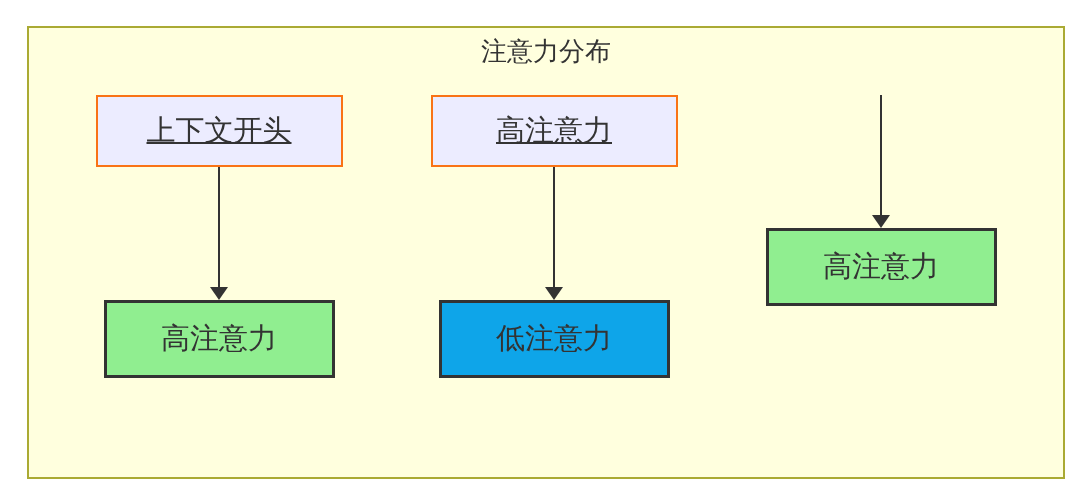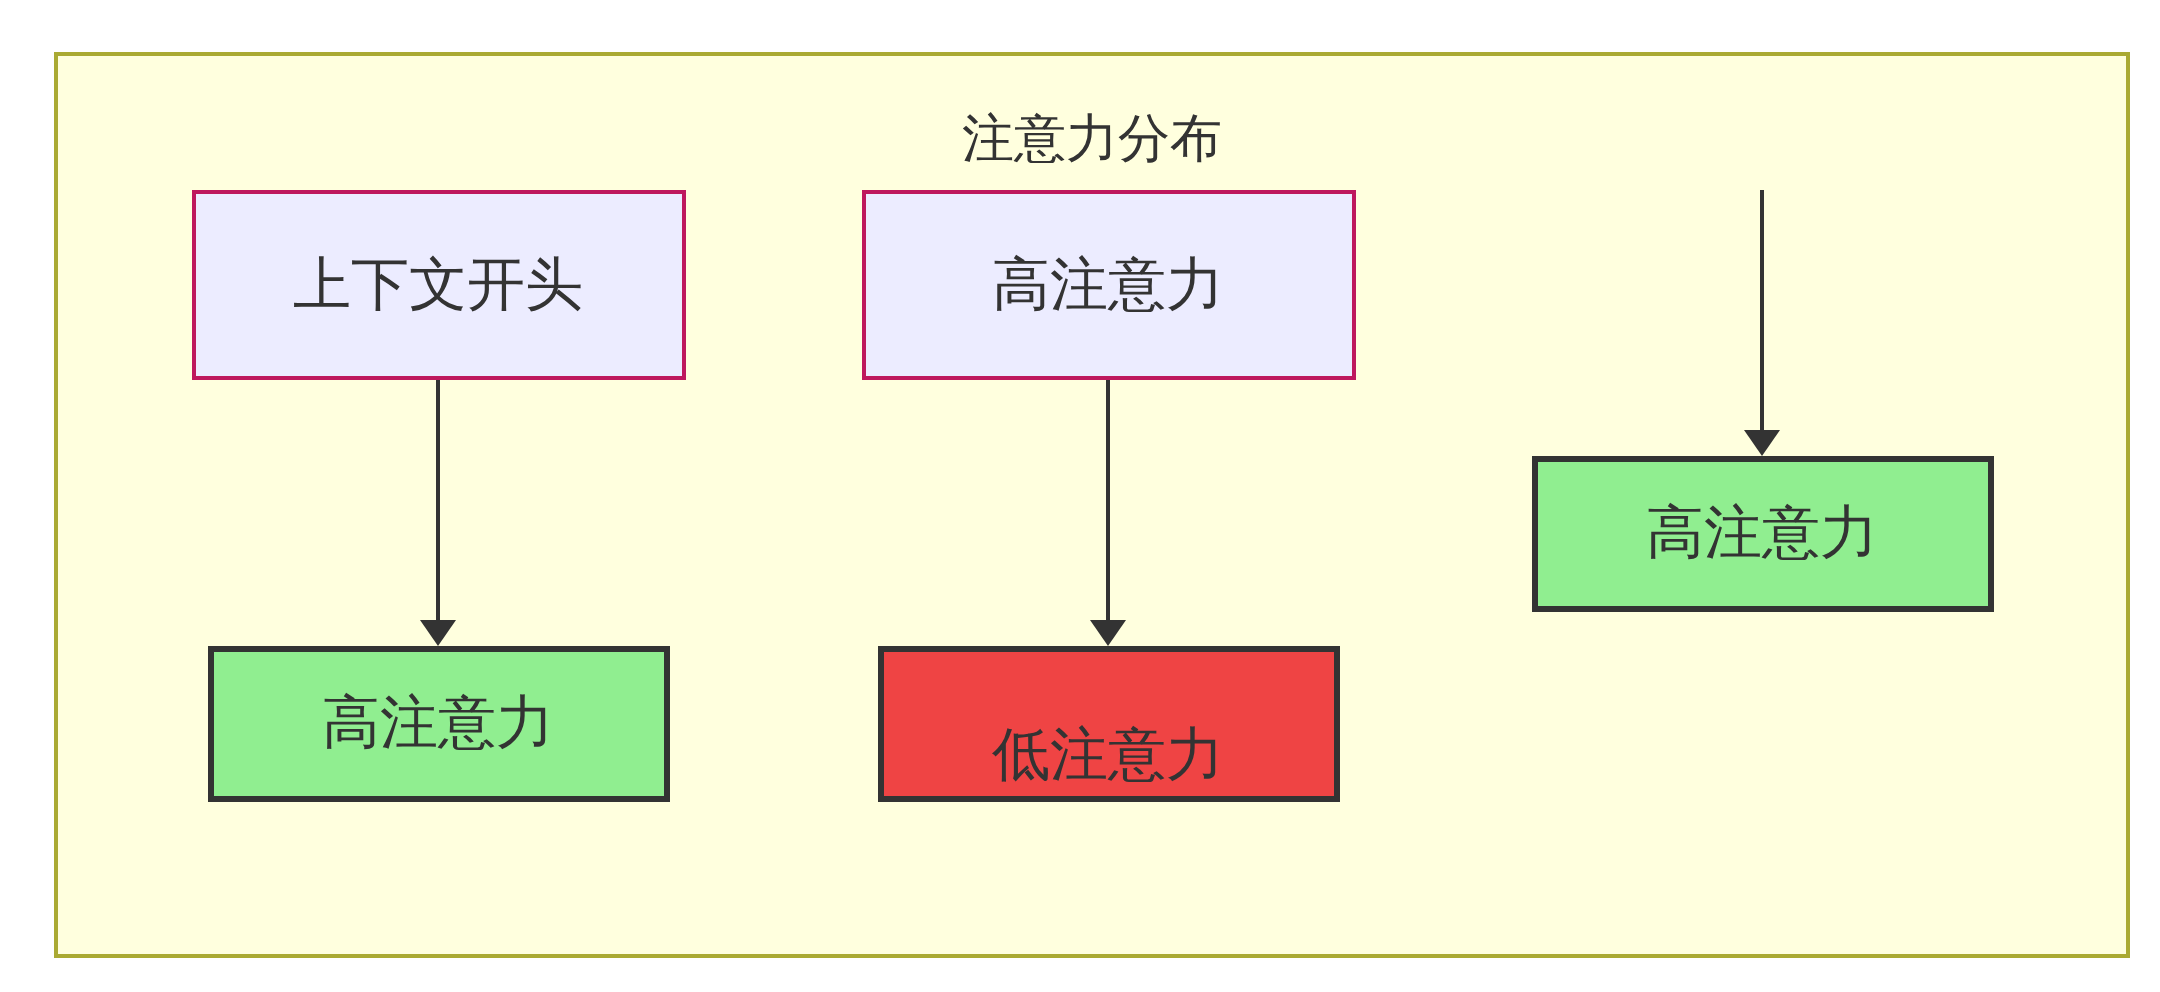--- a/index.html
+++ b/index.html
@@ -10,21 +10,21 @@
     font-family: "Liberation Sans", "DejaVu Sans", sans-serif;
   }
   .canvas {
     position: absolute;
     left: 27px; top: 26px;
     width: 1038px; height: 453px;
     background: #ffffde;
     border: 2px solid #aaaa33;
   }
   .diagram-title {
-    padding-top: 24px;
+    padding-top: 6px;
     height: 40px;
     text-align: center;
     font-size: 26px;
     line-height: 34px;
     color: #333333;
   }
   .columns {
     margin-top: 27px;
     display: flex;
     justify-content: center;
@@ -37,23 +37,24 @@
   }
   .node {
     display: flex;
     align-items: center;
     justify-content: center;
     color: #333333;
     font-size: 29px;
     text-align: center;
   }
   .node-source {
-    width: 247px; height: 95px;
+    width: 247px; height: 72px;
     background: #ececff;
-    border: 2px solid #be185d;
+    border: 2px solid #f97316;
+    text-decoration: underline;
   }
   .node-target {
     width: 231px; height: 78px;
     border: 3px solid #333333;
   }
   .arrow {
     height: 133px;
     display: flex;
     flex-direction: column;
     align-items: center;
@@ -92,21 +93,21 @@
     </div>
 
     <div class="column">
       <div class="node node-source">
         <span>高注意力</span>
       </div>
       <div class="arrow">
         <div class="arrow-line"></div>
         <div class="arrow-head"></div>
       </div>
-      <div class="node node-target" style="background: #ef4444; align-items: flex-end;">
+      <div class="node node-target" style="background: #0ea5e9;">
         <span>低注意力</span>
       </div>
     </div>
 
     <div class="column">
       <div class="arrow">
         <div class="arrow-line"></div>
         <div class="arrow-head"></div>
       </div>
       <div class="node node-target" style="background: rgb(144, 238, 144);">

